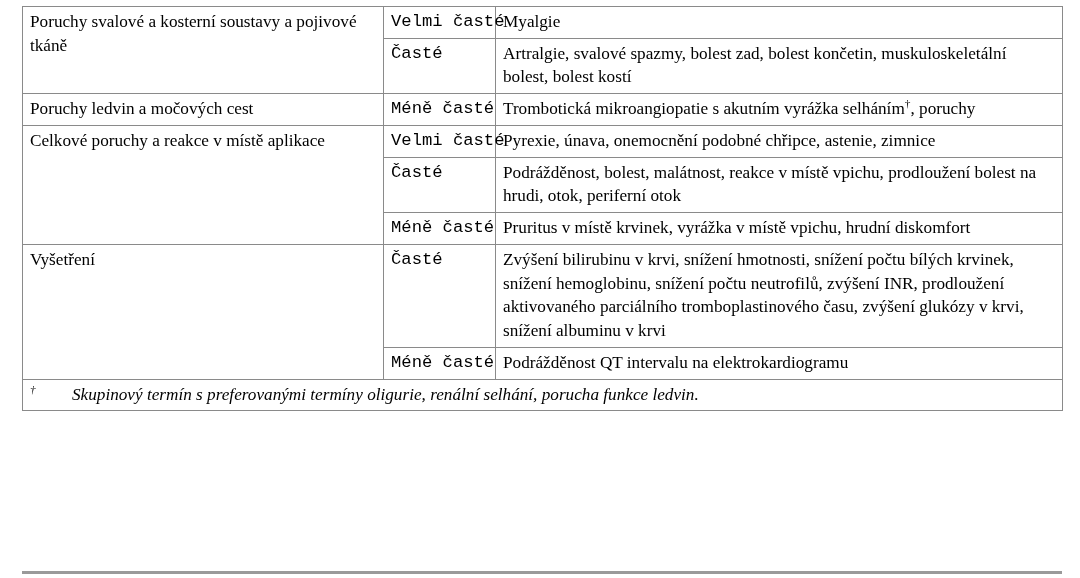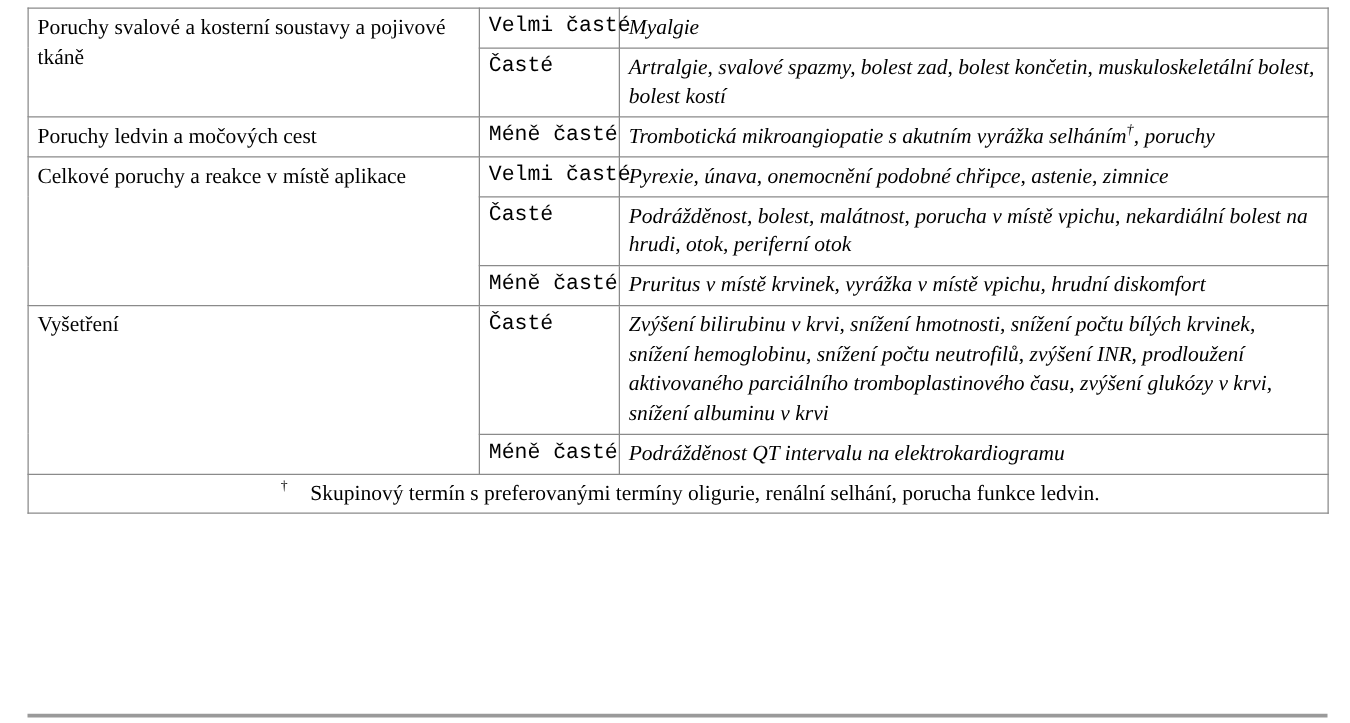--- a/index.html
+++ b/index.html
@@ -36,32 +36,33 @@
     font-size: 17.2px;
     line-height: 1.38;
     font-weight: 400;
   }
   col.c1 { width: 361px; }
   col.c2 { width: 112px; }
   col.c3 { width: 567px; }
 
   td.soc   { padding-left: 8px; }
   td.freq  { padding-left: 8px; white-space: nowrap; font-family: Liberation Mono, monospace; }
-  td.terms { padding-left: 9px; font-style: italic; }
+  td.terms { padding-left: 9px; }
 
   td.footnote {
     padding: 2px 6px 3px 4px;
     border-top: 1px solid #555555;
     font-size: 16px;
     line-height: 1.3;
   }
   .fn-inner {
     display: block;
-    text-align: center;
+    text-align: left;
     white-space: nowrap;
+    font-style: italic;
   }
   .fn-dagger {
     display: inline-block;
     width: 42px;
     vertical-align: top;
     font-size: 11px;
     line-height: 1;
     position: relative;
     top: 1px;
   }
@@ -108,21 +109,21 @@
         <td class="terms"><span>Trombotická mikroangiopatie s akutním vyrážka selháním</span><sup class="dagger">†</sup><span>, poruchy</span></td>
       </tr>
 
       <tr>
         <td class="soc" rowspan="3">Celkové poruchy a reakce v místě aplikace</td>
         <td class="freq">Velmi časté</td>
         <td class="terms">Pyrexie, únava, onemocnění podobné chřipce, astenie, zimnice</td>
       </tr>
       <tr>
         <td class="freq">Časté</td>
-        <td class="terms">Podrážděnost, bolest, malátnost, porucha v místě vpichu, nekardiální bolest na hrudi, otok, periferní otok</td>
+        <td class="terms">Podrážděnost, bolest, malátnost, reakce v místě vpichu, prodloužení bolest na hrudi, otok, periferní otok</td>
       </tr>
       <tr>
         <td class="freq">Méně časté</td>
         <td class="terms">Pruritus v místě krvinek, vyrážka v místě vpichu, hrudní diskomfort</td>
       </tr>
 
       <tr>
         <td class="soc" rowspan="2">Vyšetření</td>
         <td class="freq">Časté</td>
         <td class="terms">Zvýšení bilirubinu v krvi, snížení hmotnosti, snížení počtu bílých krvinek, snížení hemoglobinu, snížení počtu neutrofilů, zvýšení INR, prodloužení aktivovaného parciálního tromboplastinového času, zvýšení glukózy v krvi, snížení albuminu v krvi</td>

